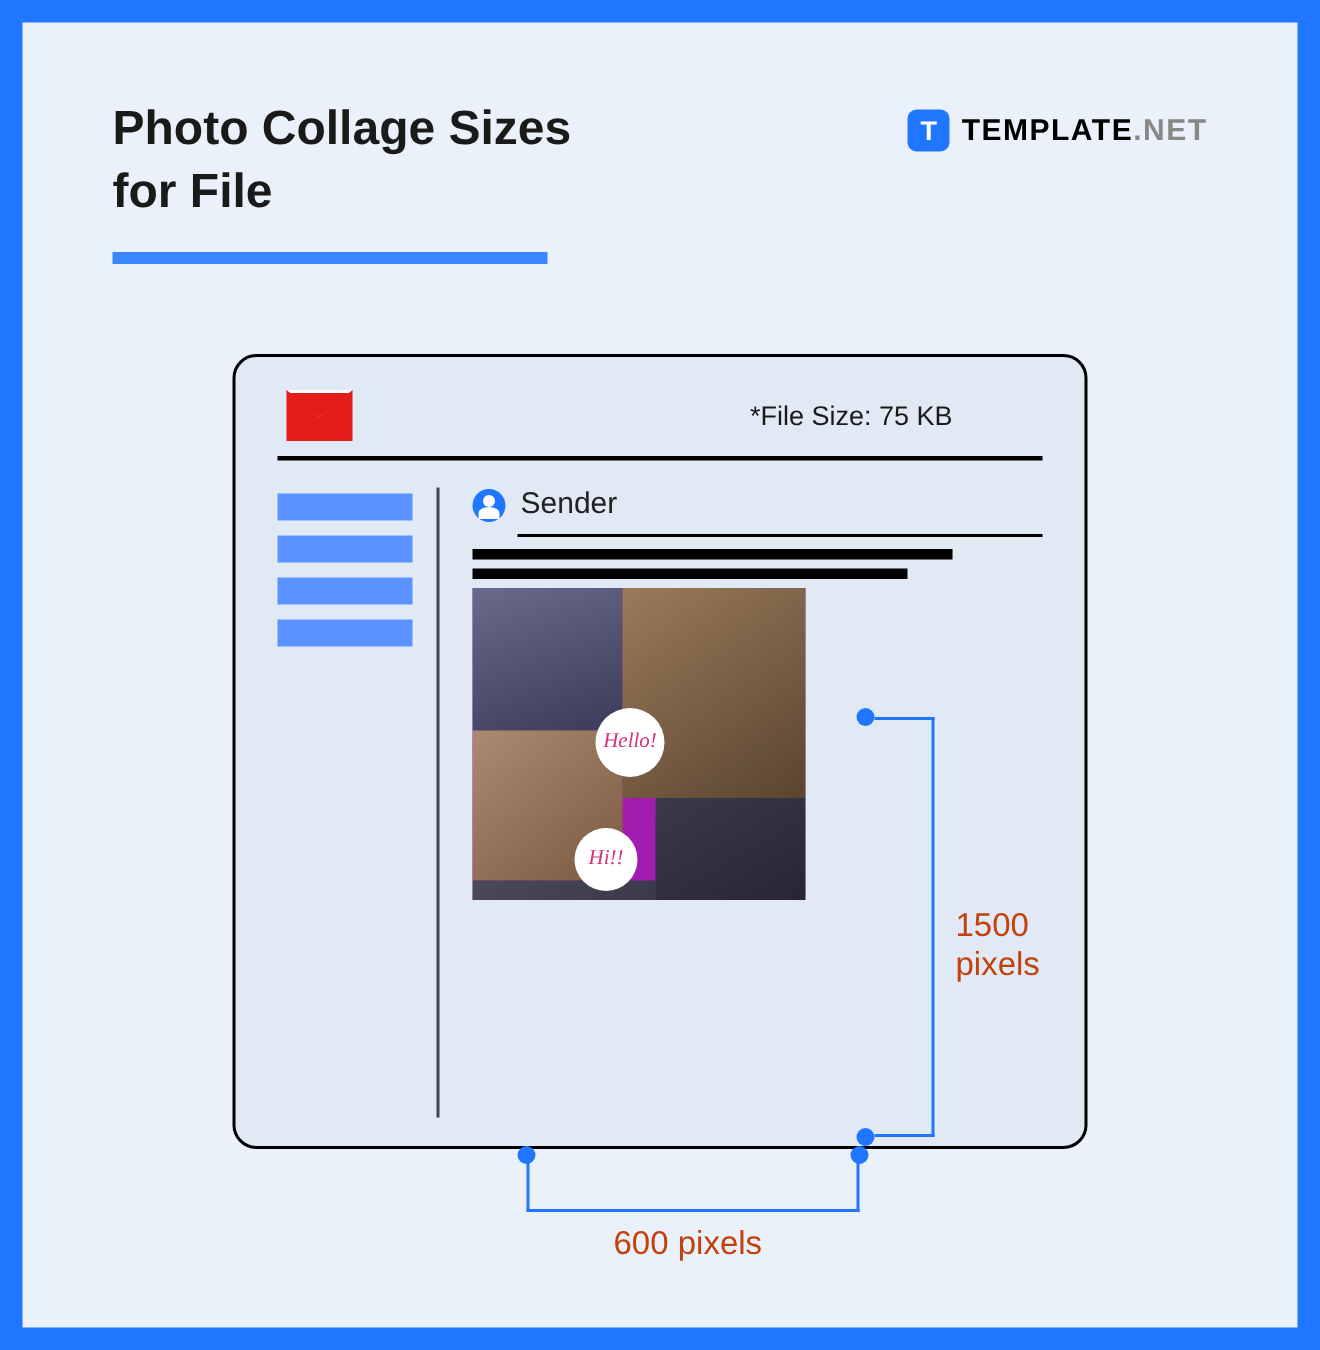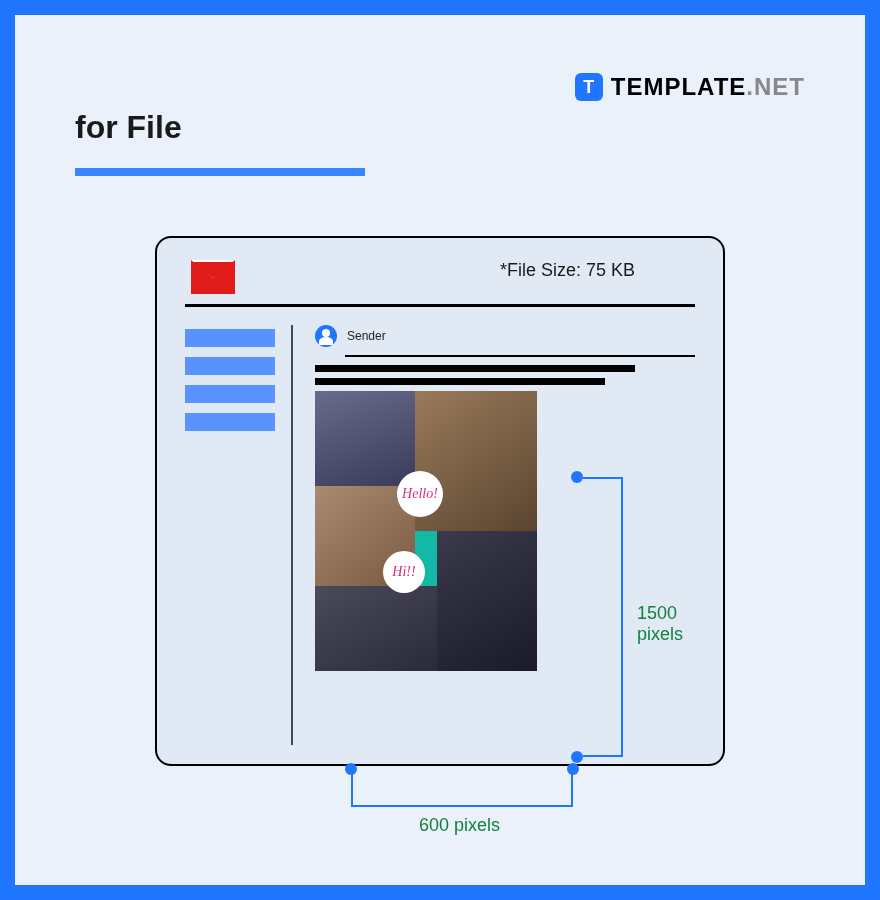--- a/index.html
+++ b/index.html
@@ -3,77 +3,77 @@
 <meta charset="utf-8">
 <style>
 *{margin:0;padding:0;box-sizing:border-box}
 body{width:880px;height:900px;background:#2176ff;font-family:Arial,Helvetica,sans-serif;display:flex;align-items:center;justify-content:center}
 .outer{width:850px;height:870px;background:#eaf1fa;position:relative;padding:50px 60px}
 .header{display:flex;justify-content:space-between;align-items:flex-start}
 .title{font-size:32px;font-weight:bold;color:#1a1a1a;line-height:1.3}
 .underline{width:290px;height:8px;background:#3a86ff;margin-top:20px}
 .brand{display:flex;align-items:center;gap:8px;margin-top:8px}
 .brand-icon{width:28px;height:28px;background:#2176ff;border-radius:6px;display:flex;align-items:center;justify-content:center;color:#fff;font-weight:bold;font-size:18px}
-.brand-text{font-weight:bold;font-size:24px;letter-spacing:1px}
+.brand-text{font-weight:bold;font-size:20px;letter-spacing:1px}
 .brand-net{font-weight:bold;color:#888}
 .email-card{margin:60px auto 0;width:570px;height:530px;background:#e0e9f4;border:2px solid #000;border-radius:16px;padding:22px 28px;position:relative}
-.card-header{display:flex;gap:42px;margin-bottom:10px}
+.card-header{display:flex;align-items:center;gap:42px;margin-bottom:10px}
 .mail-icon{width:44px;height:34px;background:#e21b1b;position:relative;margin-left:6px}
 .mail-icon::before{content:"";position:absolute;top:0;left:0;width:0;height:0;border-left:22px solid transparent;border-right:22px solid transparent;border-top:18px solid #fff}
 .mail-icon::after{content:"";position:absolute;top:2px;left:0;width:0;height:0;border-left:22px solid transparent;border-right:22px solid transparent;border-top:16px solid #e21b1b}
 .filesize{font-size:18px;color:#1a1a1a;margin-left:auto;margin-right:60px}
 .divider{height:3px;background:#000;margin-bottom:18px}
 .body-row{display:flex;gap:16px}
 .sidebar{display:flex;flex-direction:column;gap:10px;padding-top:4px}
 .sb-line{width:90px;height:18px;background:#5a93ff}
 .vdiv{width:2px;background:#3a4a5a;margin-right:6px;height:420px}
 .content{flex:1;position:relative}
 .sender-row{display:flex;align-items:center;gap:10px;margin-bottom:8px}
 .avatar{width:22px;height:22px;background:#2176ff;border-radius:50%;position:relative}
 .avatar::before{content:"";position:absolute;top:4px;left:7px;width:8px;height:8px;background:#fff;border-radius:50%}
 .avatar::after{content:"";position:absolute;bottom:2px;left:4px;width:14px;height:8px;background:#fff;border-radius:50% 50% 0 0}
-.sender{font-size:12px;color:#222}
+.sender{font-size:20px;color:#222}
 .sender-line{height:2px;background:#000;margin-left:30px}
 .subj-lines{margin-top:8px}
 .subj-lines>div{height:7px;background:#000;margin-bottom:6px}
 .subj1{width:320px}
 .subj2{width:290px}
-.collage{margin-top:6px;width:222px;height:280px;background:#14b8a6;position:relative;overflow:hidden}
+.collage{margin-top:6px;width:222px;height:208px;background:#a21caf;position:relative;overflow:hidden}
 .tile{position:absolute;background:linear-gradient(135deg,#8a7560,#5a4a3a)}
 .t1{left:0;top:0;width:100px;height:95px;background:linear-gradient(160deg,#6a6a8a,#3a3a5a)}
 .t2{left:100px;top:0;width:122px;height:140px;background:linear-gradient(145deg,#9a7a5a,#5a4530)}
 .t3{left:0;top:95px;width:100px;height:100px;background:linear-gradient(140deg,#aa8a70,#7a5a40)}
 .t4{left:0;top:195px;width:122px;height:85px;background:linear-gradient(150deg,#4a4a5a,#2a2a3a)}
 .t5{left:122px;top:140px;width:100px;height:140px;background:linear-gradient(150deg,#3a3a4a,#1a1a2a)}
 .bubble{position:absolute;background:#fff;border-radius:50%;display:flex;align-items:center;justify-content:center;font-family:cursive;color:#d6307a;font-style:italic;font-size:14px}
 .b1{width:46px;height:46px;left:82px;top:80px}
 .b2{width:42px;height:42px;left:68px;top:160px}
-.dim{position:absolute;font-size:18px;color:#15803d}
+.dim{position:absolute;font-size:22px;color:#c2410c}
 .dim-bracket{position:absolute;border:2px solid #2176ff}
 .dot{position:absolute;width:12px;height:12px;background:#2176ff;border-radius:50%}
 
 .hb{left:268px;top:86px;width:40px;height:280px;border-left:none}
 .hb-t{left:256px;top:80px}
 .hb-b{left:256px;top:360px}
 .hl{left:322px;top:212px}
 
 .wb{left:36px;top:380px;width:222px;height:36px;border-top:none}
 .wb-l{left:30px;top:372px}
 .wb-r{left:252px;top:372px}
-.wl{left:104px;top:424px}
+.wl{left:94px;top:424px}
 .collage-wrap{position:relative}
 </style>
 </head>
 <body>
 
 <div class="outer">
   <div class="header">
     <div>
       <div class="title">
-        <br>
+        <span>Photo Collage Sizes</span><br>
         <span>for File</span>
       </div>
       <div class="underline"></div>
     </div>
     <div class="brand">
       <div class="brand-icon">T</div>
       <div>
         <span class="brand-text">TEMPLATE</span><span class="brand-text brand-net">.NET</span>
       </div>
     </div>

